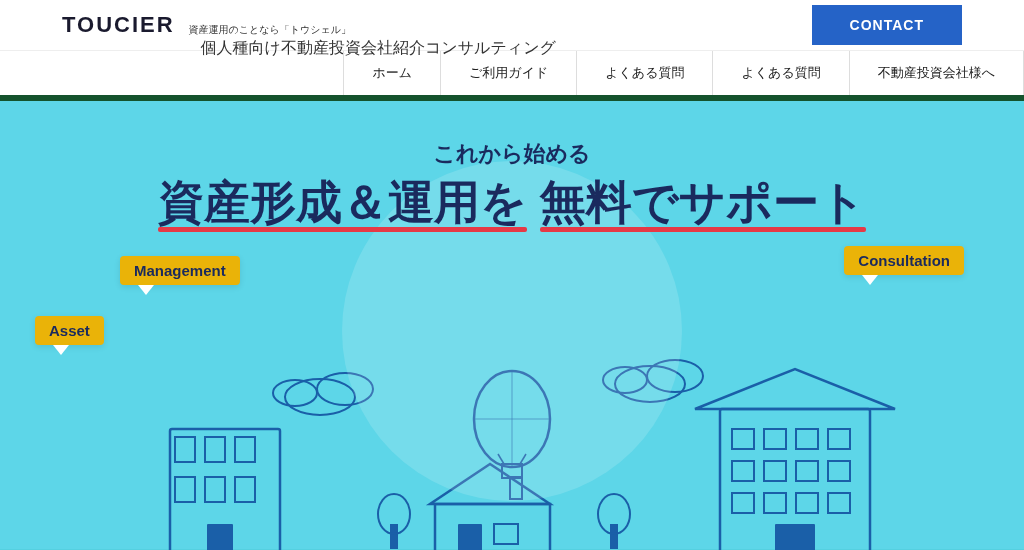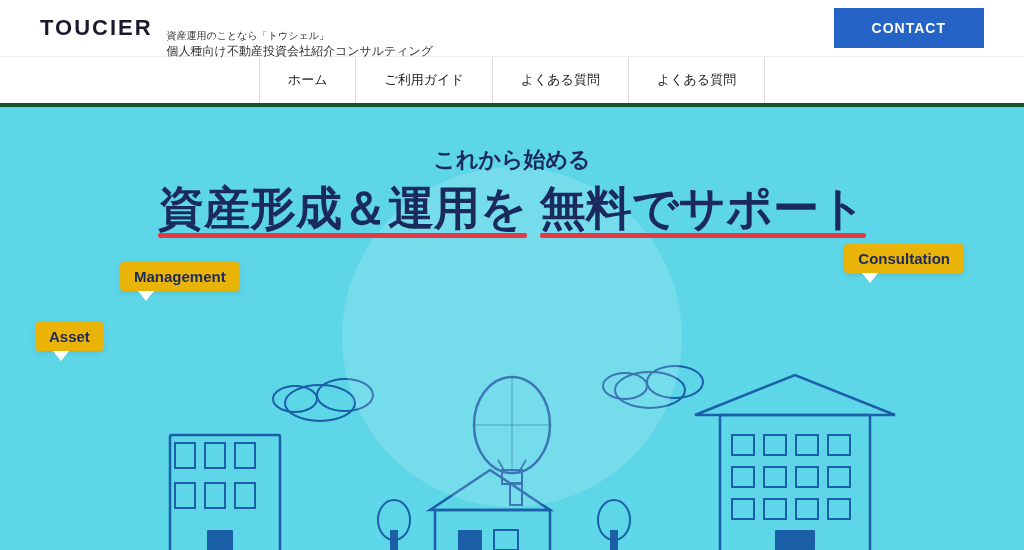--- a/index.html
+++ b/index.html
@@ -3,22 +3,22 @@
   <meta charset="utf-8">
   <style>
     * { margin: 0; padding: 0; box-sizing: border-box; }
     body { font-family: 'Hiragino Sans', 'Meiryo', 'Yu Gothic', sans-serif; width: 1024px; height: 550px; overflow: hidden; background: #fff; }
 
     
     .header {
       display: flex;
       align-items: center;
       justify-content: space-between;
-      padding: 0 40px;
-      height: 57px;
+      padding: 0 62px;
+      height: 51px;
       background: #fff;
       border-bottom: 1px solid #eee;
     }
     .logo-area {
       display: flex;
       align-items: center;
       gap: 14px;
     }
     .logo-text {
       font-size: 22px;
@@ -31,44 +31,45 @@
       display: flex;
       flex-direction: column;
       line-height: 1.4;
     }
     .logo-subtitle-main {
       font-size: 10px;
       color: #333;
       margin-top: 32px;
     }
     .logo-subtitle-sub {
-      font-size: 12px;
+      font-size: 16px;
       color: #333;
+      margin-left: 12px;
     }
     .contact-btn {
       background: #2563c7;
       color: #fff;
       border: none;
       padding: 12px 38px;
       font-size: 14px;
       font-weight: 700;
       letter-spacing: 1px;
       cursor: pointer;
       font-family: 'Arial', sans-serif;
       text-align: right;
     }
 
     
     .nav {
       display: flex;
       align-items: center;
-      justify-content: center;
+      justify-content: flex-end;
       height: 50px;
       background: #fff;
-      border-bottom: 4px solid #14532d;
+      border-bottom: 6px solid #14532d;
     }
     .nav-item {
       padding: 0 28px;
       font-size: 13px;
       color: #222;
       cursor: pointer;
       height: 100%;
       display: flex;
       align-items: center;
       border-right: 1px solid #ddd;
@@ -159,21 +160,21 @@
       border-color: #fff transparent transparent transparent;
     }
     .bubble-management {
       top: 155px;
       left: 120px;
     }
     .bubble-management::after {
       left: 18px;
     }
     .bubble-consultation {
-      top: 137px;
+      top: 145px;
       right: 60px;
     }
     .bubble-consultation::after {
       left: 18px;
     }
     .bubble-asset {
       top: 215px;
       left: 35px;
     }
     .bubble-asset::after {
@@ -214,20 +215,21 @@
     </div>
   </div>
   <button class="contact-btn">CONTACT</button>
 </header>
 
 <nav class="nav">
   <div class="nav-item">ホーム</div>
   <div class="nav-item">ご利用ガイド</div>
   <div class="nav-item">よくある質問</div>
   <div class="nav-item">よくある質問</div>
+  <div class="nav-item">不動産投資会社様へ</div>
 </nav>
 
 <section class="hero">
   <div class="bg-circle"></div>
 
   <div class="hero-text-area">
     <div class="hero-subtitle">これから始める</div>
     <div class="hero-title">
       <span class="hero-title-underline">資産形成＆運用を</span>
       <span class="hero-title-part2">無料でサポート</span>

